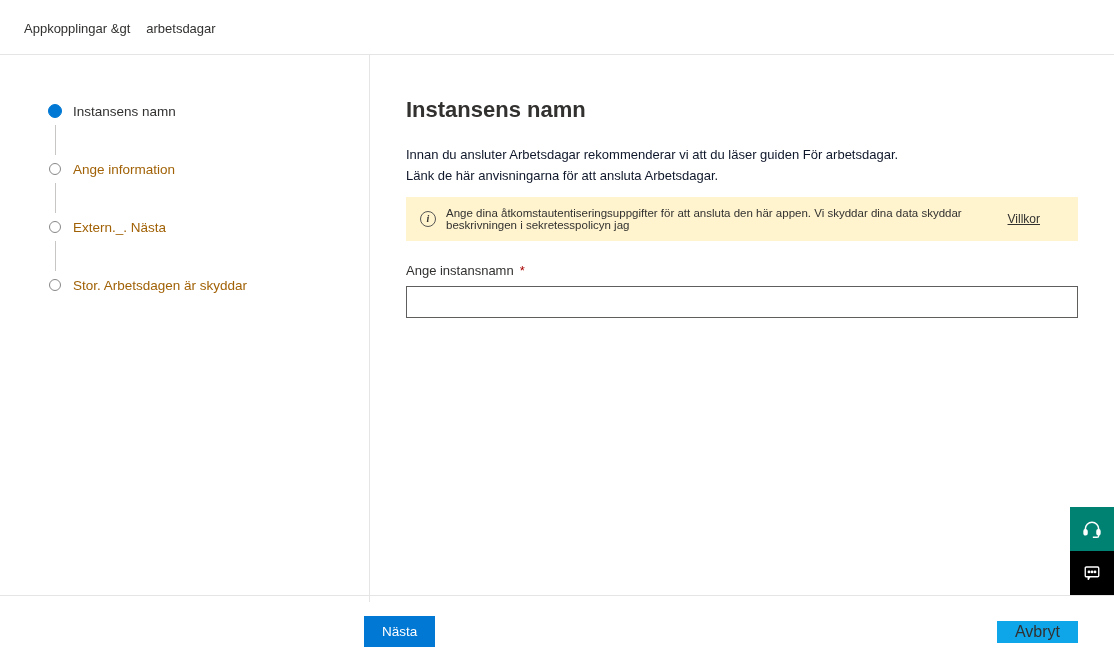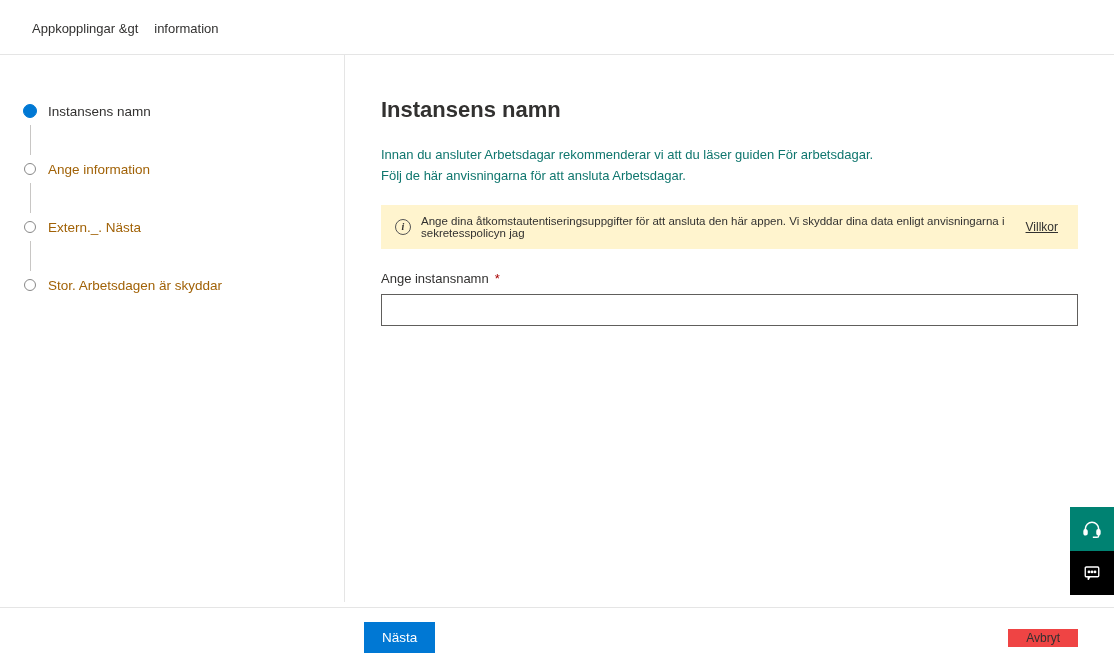--- a/index.html
+++ b/index.html
@@ -11,34 +11,35 @@
       font-family: 'Segoe UI', Tahoma, Geneva, Verdana, sans-serif;
       font-size: 14px;
       color: #323130;
       background: #fff;
       width: 1114px;
       height: 667px;
       overflow: hidden;
       position: relative;
     }
     .breadcrumb {
-      padding: 21px 0 18px 32px;
+      padding: 21px 0 18px 24px;
       display: flex;
       gap: 16px;
       font-size: 13px;
     }
     .breadcrumb span {
       color: #323130;
     }
     .divider-top {
       border-bottom: 1px solid #e5e5e5;
     }
     .container {
       display: flex;
       height: calc(100% - 120px);
+      padding-left: 25px;
     }
     .sidebar {
       width: 345px;
       border-right: 1px solid #e5e5e5;
       padding: 42px 0 0 24px;
     }
     .step {
       display: flex;
       align-items: center;
       margin-bottom: 0;
@@ -80,22 +81,22 @@
     }
     .main-title {
       font-size: 22px;
       font-weight: 600;
       margin-bottom: 22px;
       color: #323130;
     }
     .main-desc {
       font-size: 13px;
       line-height: 1.6;
-      margin-bottom: 18px;
-      color: #0f766e;
+      margin-bottom: 10px;
+      color: #0f172a;
     }
     .info-banner {
       background: #fff4ce;
       padding: 10px 14px;
       display: flex;
       align-items: center;
       gap: 10px;
       font-size: 11.5px;
       margin-bottom: 22px;
       justify-content: space-between;
@@ -116,21 +117,21 @@
       font-size: 10px;
       font-family: Georgia, serif;
       font-style: italic;
       font-weight: bold;
       flex-shrink: 0;
     }
     .info-link {
       font-size: 12px;
       text-decoration: underline;
       color: #323130;
-      margin-right: 6px;
+      margin-right: 24px;
     }
     .field-label-row {
       display: flex;
       align-items: center;
       gap: 6px;
       margin-bottom: 8px;
     }
     .field-label {
       font-size: 13px;
     }
@@ -144,42 +145,42 @@
       border: 1px solid #605e5c;
       padding: 0 8px;
       font-size: 14px;
       outline: none;
     }
     .footer {
       position: absolute;
       bottom: 0;
       left: 0;
       right: 0;
-      height: 60px;
+      height: 72px;
       border-top: 1px solid #e5e5e5;
       display: flex;
       align-items: center;
       justify-content: space-between;
       padding: 0 36px 0 364px;
     }
     .btn-primary {
       background: #0078d4;
       color: #fff;
       border: none;
       padding: 8px 18px;
       font-size: 13.5px;
       cursor: pointer;
       min-width: 68px;
     }
     .btn-secondary {
-      background: #ef4444;
+      background: #0ea5e9;
       color: #323130;
       border: none;
       padding: 2px 18px;
-      font-size: 12px;
+      font-size: 16px;
       cursor: pointer;
       min-width: 68px;
     }
     .floating-buttons {
       position: absolute;
       right: 0;
       bottom: 72px;
       display: flex;
       flex-direction: column;
     }
@@ -204,21 +205,21 @@
     .chat-svg {
       width: 18px;
       height: 18px;
     }
   </style>
 </head>
 <body>
 
 <div class="breadcrumb">
   <span>Appkopplingar &amp;gt</span>
-  <span>information</span>
+  <span>arbetsdagar</span>
 </div>
 <div class="divider-top"></div>
 
 <div class="container">
   <div class="sidebar">
     <div class="step">
       <div class="step-circle active"></div>
       <div class="step-label active">Instansens namn</div>
     </div>
     <div class="step-connector"></div>
@@ -235,26 +236,26 @@
     <div class="step">
       <div class="step-circle"></div>
       <div class="step-label">Stor. Arbetsdagen är skyddar</div>
     </div>
   </div>
 
   <div class="main">
     <h1 class="main-title">Instansens namn</h1>
     <div class="main-desc">
       <div>Innan du ansluter Arbetsdagar rekommenderar vi att du läser guiden För arbetsdagar.</div>
-      <div>Följ de här anvisningarna för att ansluta Arbetsdagar.</div>
+      <div>Länk de här anvisningarna för att ansluta Arbetsdagar.</div>
     </div>
     <div class="info-banner">
       <div class="info-banner-left">
         <div class="info-icon">i</div>
-        <span>Ange dina åtkomstautentiseringsuppgifter för att ansluta den här appen. Vi skyddar dina data enligt anvisningarna i sekretesspolicyn jag</span>
+        <span>Ange dina åtkomstautentiseringsuppgifter för att ansluta den här appen. Vi skyddar dina data skyddar beskrivningen i sekretesspolicyn jag</span>
       </div>
       <a class="info-link">Villkor</a>
     </div>
     <div class="field-label-row">
       <span class="field-label">Ange instansnamn</span>
       <span class="required">*</span>
     </div>
     <input type="text" class="text-input" value="" style="">
   </div>
 </div>

